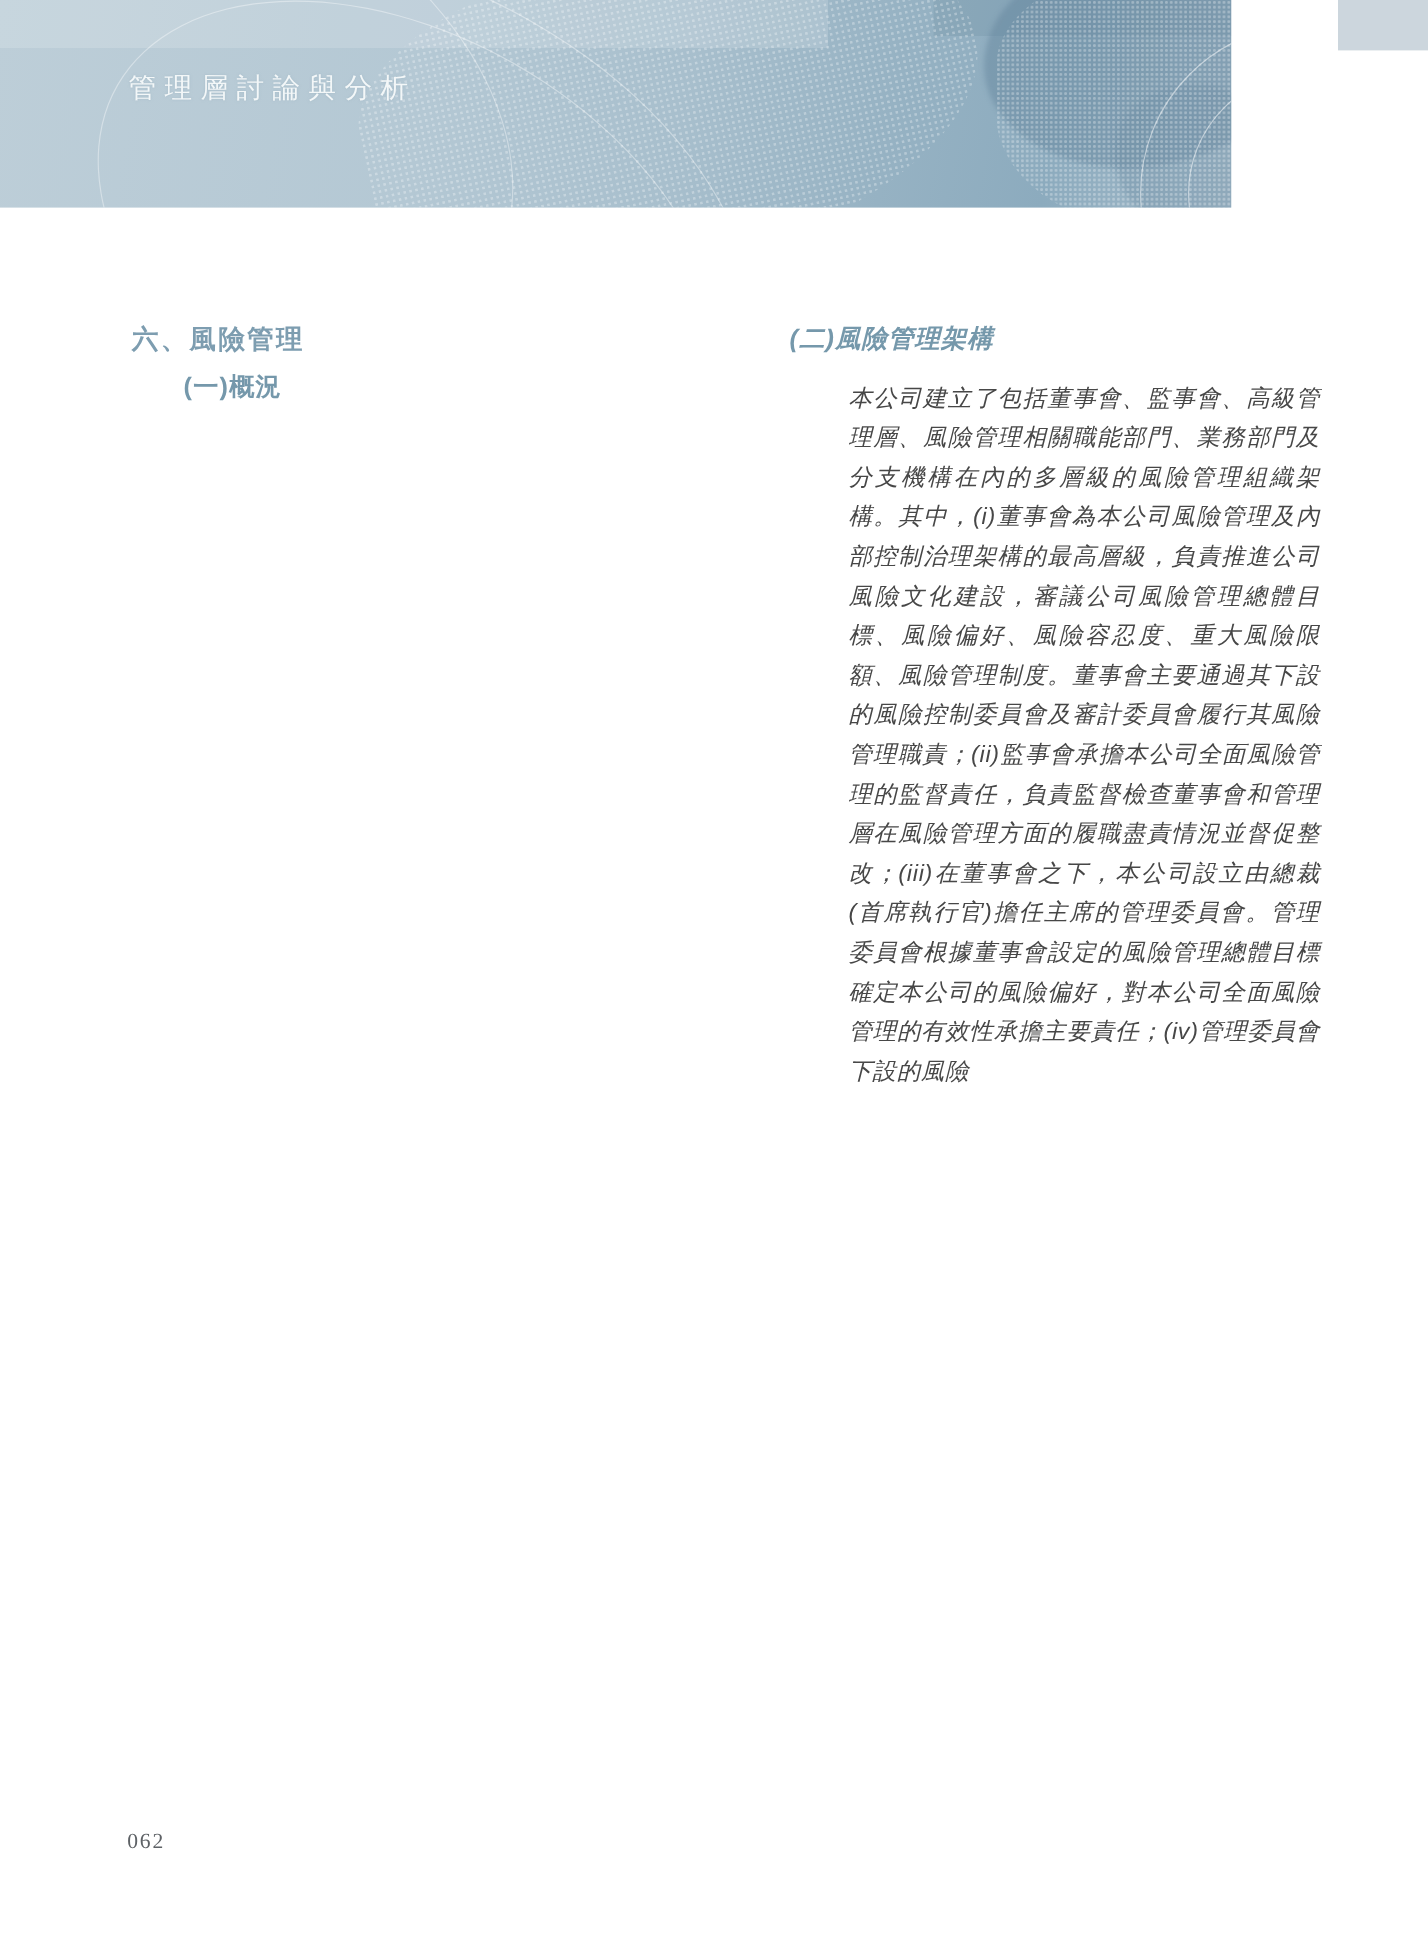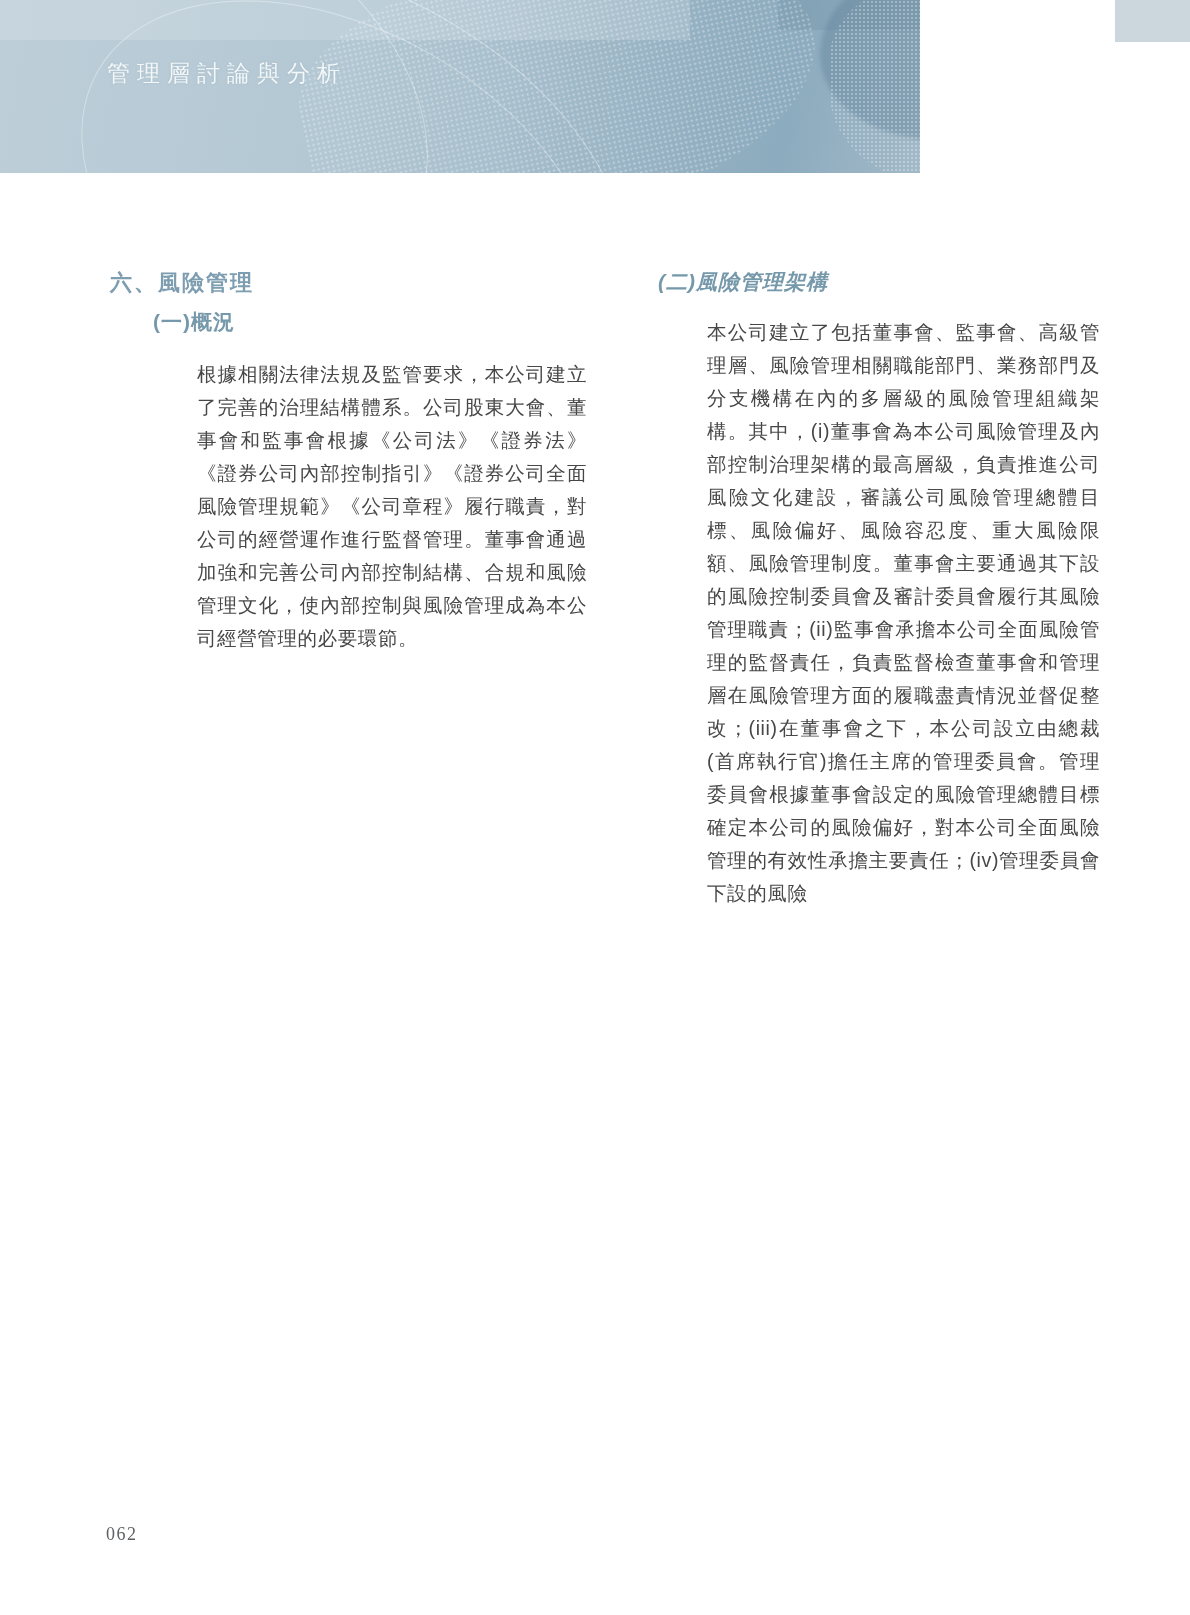--- a/index.html
+++ b/index.html
@@ -7,21 +7,21 @@
     width: 1190px; height: 1615px;
     position: relative;
     background: #ffffff;
     font-family: "Liberation Sans", sans-serif;
     overflow: hidden;
   }
 
   
   .header-band {
     position: absolute; left: 0; top: 0;
-    width: 920px; height: 173px;
+    width: 1026px; height: 173px;
     background: linear-gradient(100deg,
       #bdced8 0%, #b4c8d4 35%, #a8bfcd 55%,
       #96b2c3 72%, #8cabbe 85%, #a2b9c8 100%);
     overflow: hidden;
   }
   .header-band .overlay-rect-top {
     position: absolute; left: 0; top: 0; width: 690px; height: 40px;
     background: rgba(255,255,255,0.16);
   }
   .header-band .overlay-rect-dark {
@@ -102,21 +102,21 @@
   .para-left  { left: 197px; top: 358px; width: 390px; }
   .para-right { left: 707px; top: 316px; width: 393px; }
   .para-block p {
     margin: 0 0 26px 0;
     font-size: 19.5px;
     line-height: 33px;
     letter-spacing: 0.6px;
     color: #474747;
     text-align: justify;
   }
-  .para-block p:last-child { margin-bottom: 16px; }
+  .para-block p:last-child { margin-bottom: 16px; font-style: italic; }
 
   .page-number {
     position: absolute; left: 106px; top: 1524px;
     font-family: Liberation Serif, serif;
     font-size: 18px; letter-spacing: 1.5px;
     color: #5e6266;
   }
 </style>
 </head>
 <body>
@@ -136,21 +136,20 @@
   <div class="circle-grid c3"></div>
   <div class="header-title">管理層討論與分析</div>
 </div>
 <div class="header-topright"></div>
 
 <div class="section-heading">六、風險管理</div>
 
 <div class="sub-heading sub-left">(一)概況</div>
 
 <div class="para-block para-left">
-  <p>根據相關法律法規及監管要求，本公司建立了完善的治理結構體系。公司股東大會、董事會和監事會根據《公司法》《證券法》《證券公司內部控制指引》《證券公司全面風險管理規範》《公司章程》履行職責，對公司的經營運作進行監督管理。董事會通過加強和完善公司內部控制結構、合規和風險管理文化，使內部控制與風險管理成為本公司經營管理的必要環節。</p>
 </div>
 
 <div class="sub-heading sub-right">(二)風險管理架構</div>
 
 <div class="para-block para-right">
   <p>本公司建立了包括董事會、監事會、高級管理層、風險管理相關職能部門、業務部門及分支機構在內的多層級的風險管理組織架構。其中，(i)董事會為本公司風險管理及內部控制治理架構的最高層級，負責推進公司風險文化建設，審議公司風險管理總體目標、風險偏好、風險容忍度、重大風險限額、風險管理制度。董事會主要通過其下設的風險控制委員會及審計委員會履行其風險管理職責；(ii)監事會承擔本公司全面風險管理的監督責任，負責監督檢查董事會和管理層在風險管理方面的履職盡責情況並督促整改；(iii)在董事會之下，本公司設立由總裁(首席執行官)擔任主席的管理委員會。管理委員會根據董事會設定的風險管理總體目標確定本公司的風險偏好，對本公司全面風險管理的有效性承擔主要責任；(iv)管理委員會下設的風險</p>
 </div>
 
 <div class="page-number">062</div>
 

